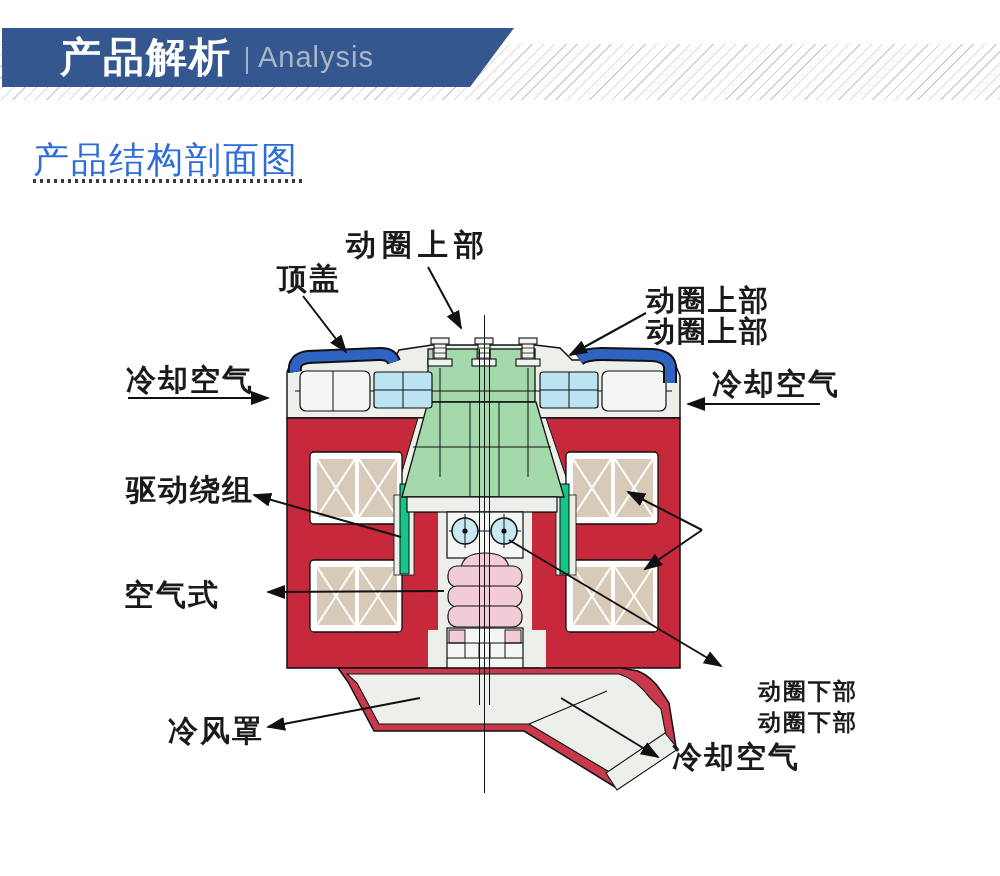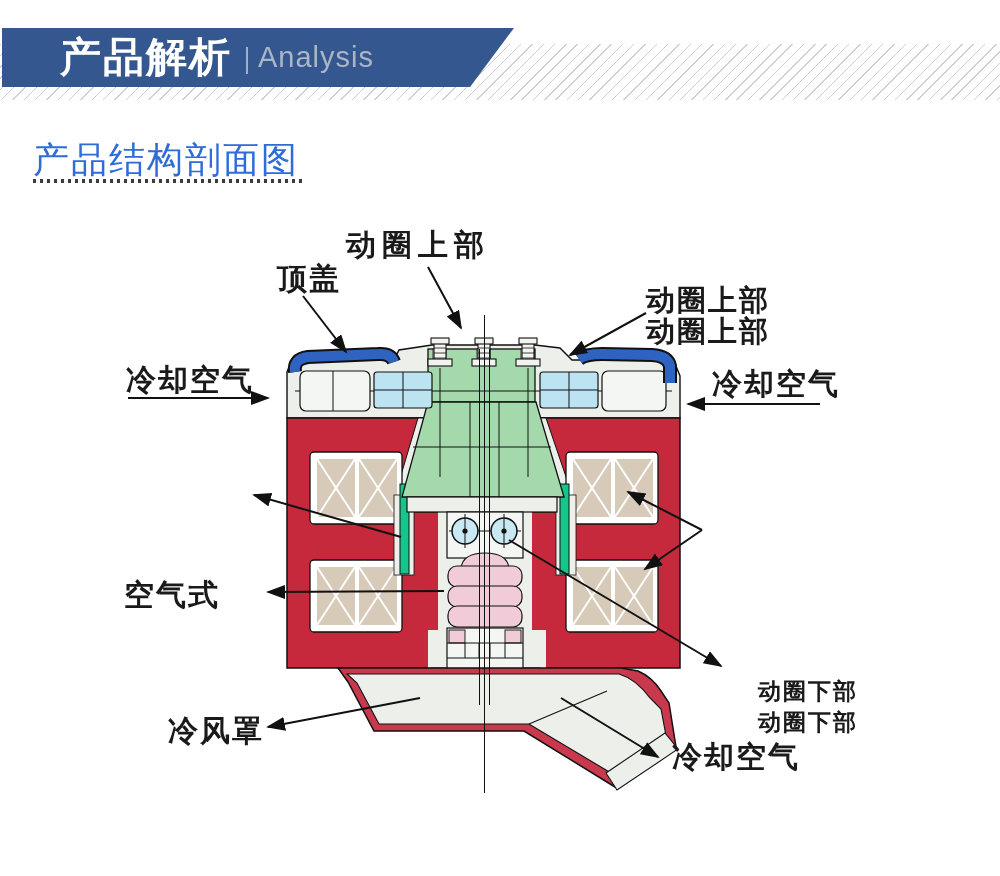--- a/index.html
+++ b/index.html
@@ -202,18 +202,19 @@
       <line x1="420" y1="698" x2="268" y2="727" marker-end="url(#ah)"></line>
       <line x1="561" y1="698" x2="658" y2="757" marker-end="url(#ah)"></line>
     </g>
   </svg>
 
   <div class="dlabel" style="left:346px;top:229px;letter-spacing:6px">动圈上部</div>
   <div class="dlabel" style="left:277px;top:263px">顶盖</div>
   <div class="dlabel center" style="left:640px;top:285px;width:136px;font-size:29px"><span>动圈上部</span><br><span>动圈上部</span></div>
   <div class="dlabel" style="left:126px;top:364px">冷却空气</div>
   <div class="dlabel" style="left:712px;top:368px">冷却空气</div>
+  <div class="dlabel" style="left:126px;top:474px">驱动绕组</div>
   <div class="dlabel" style="left:124px;top:579px"><span>空气式</span><br></div>
   <div class="dlabel center" style="left:730px;top:676px;width:156px;font-size:23px"><span>动圈下部</span><br><span>动圈下部</span></div>
   <div class="dlabel" style="left:168px;top:715px">冷风罩</div>
   <div class="dlabel" style="left:672px;top:741px">冷却空气</div>
 
 </div>
 
 </body></html>

